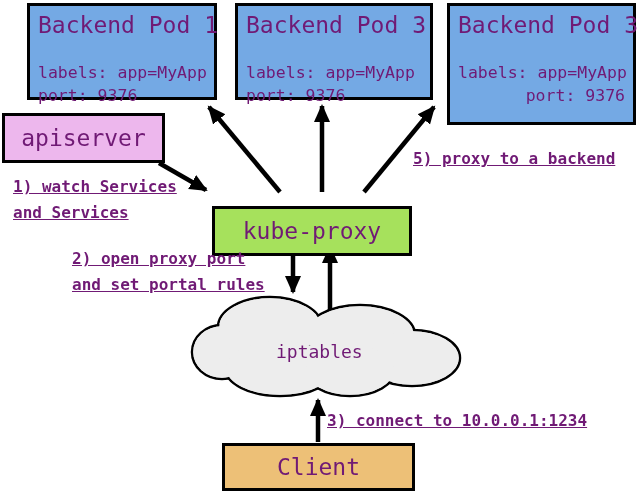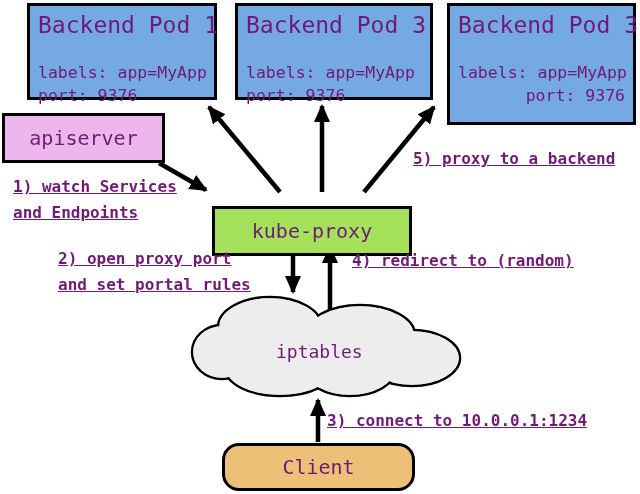--- a/index.html
+++ b/index.html
@@ -36,39 +36,39 @@
     font-size: 16.5px;
     line-height: 23px;
     white-space: nowrap;
     display: block;
   }
   .pod-line.first { margin-top: 20px; }
   .centered-box {
     display: flex;
     align-items: center;
     justify-content: center;
-    font-size: 20px;
+    font-size: 23px;
     white-space: nowrap;
   }
   .apiserver { background: var(--apiserver-fill, #EDB7ED); left: 2px; top: 113px; width: 163px; height: 50px; }
   .kube-proxy { background: var(--kubeproxy-fill, #A6E15C); left: 212px; top: 206px; width: 200px; height: 50px; }
-  .client { background: var(--client-fill, #EDC077); left: 222px; top: 443px; width: 193px; height: 48px; border-radius: 17px; }
+  .client { background: var(--client-fill, #EDC077); left: 222px; top: 443px; width: 193px; height: 48px; }
   .pod1 { left: 27px;  top: 3px; width: 190px; height: 97px; }
   .pod2 { left: 235px; top: 3px; width: 198px; height: 97px; }
   .pod3 { left: 447px; top: 3px; width: 189px; height: 122px; text-align: right; }
   .annotation {
     position: absolute;
     font-weight: bold;
     font-size: 16px;
     line-height: 26px;
     white-space: nowrap;
   }
   .ann-line { display: block; text-decoration: underline; }
   .step1 { left: 13px;  top: 174px; }
-  .step2 { left: 58px;  top: 246px; }
+  .step2 { left: 72px;  top: 246px; }
   .step3 { left: 327px; top: 408px; }
   .step4 { left: 352px; top: 248px; }
   .step5 { left: 413px; top: 146px; }
   .cloud-label {
     position: absolute;
     left: 276px; top: 341px;
     font-size: 18px;
     white-space: nowrap;
   }
 </style>
@@ -135,29 +135,28 @@
     <span>kube-proxy</span>
   </div>
   <div class="box centered-box client">
     <span>Client</span>
   </div>
 
   <div class="cloud-label">iptables</div>
 
   <div class="annotation step1">
     <span class="ann-line">1) watch Services</span>
-    <span class="ann-line">and Endpoints</span>
+    <span class="ann-line">and Services</span>
   </div>
   <div class="annotation step2">
     <span class="ann-line">2) open proxy port</span>
     <span class="ann-line">and set portal rules</span>
   </div>
   <div class="annotation step3">
     <span class="ann-line">3) connect to 10.0.0.1:1234</span>
   </div>
   <div class="annotation step4">
-    <span class="ann-line">4) redirect to (random)</span>
   </div>
   <div class="annotation step5">
     <span class="ann-line">5) proxy to a backend</span>
   </div>
 
 </div>
 
 </body></html>

